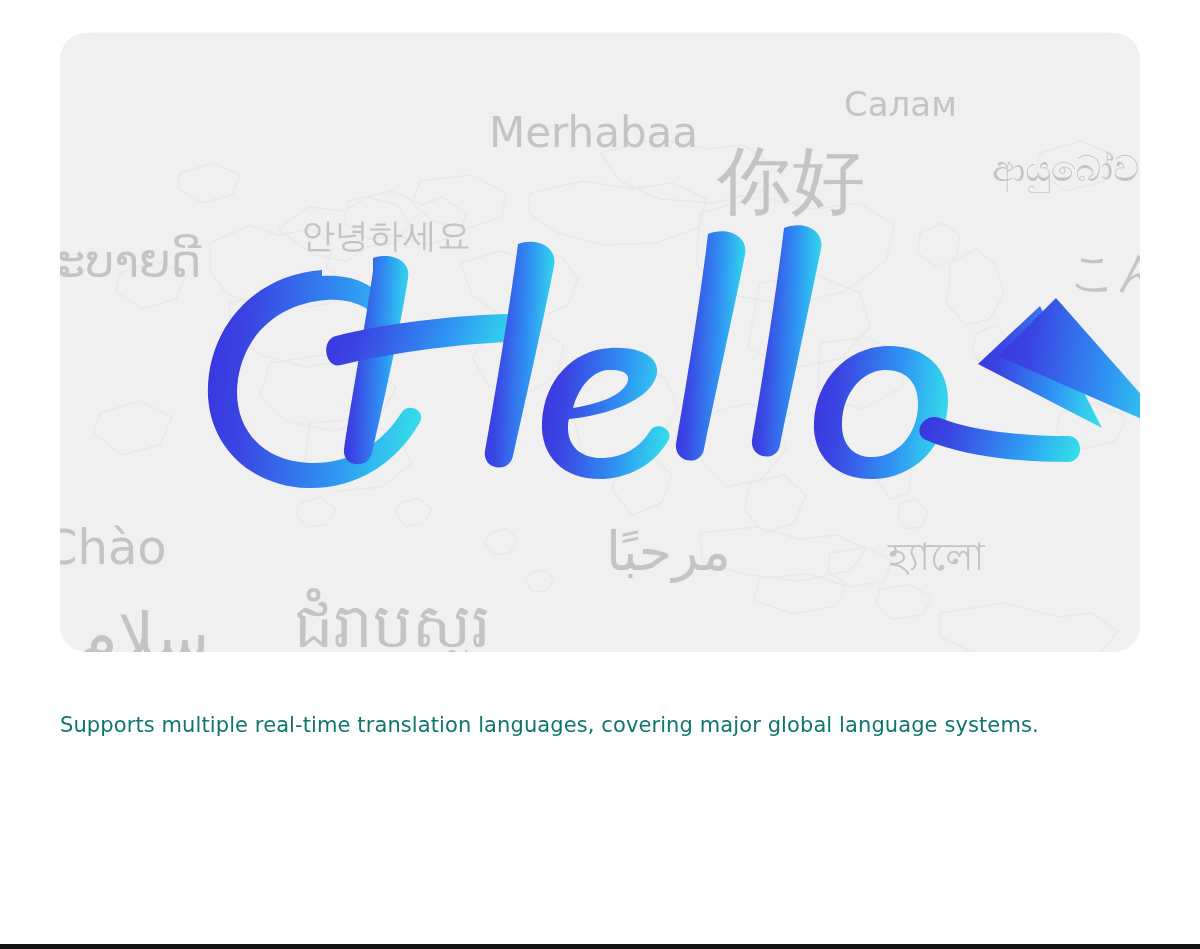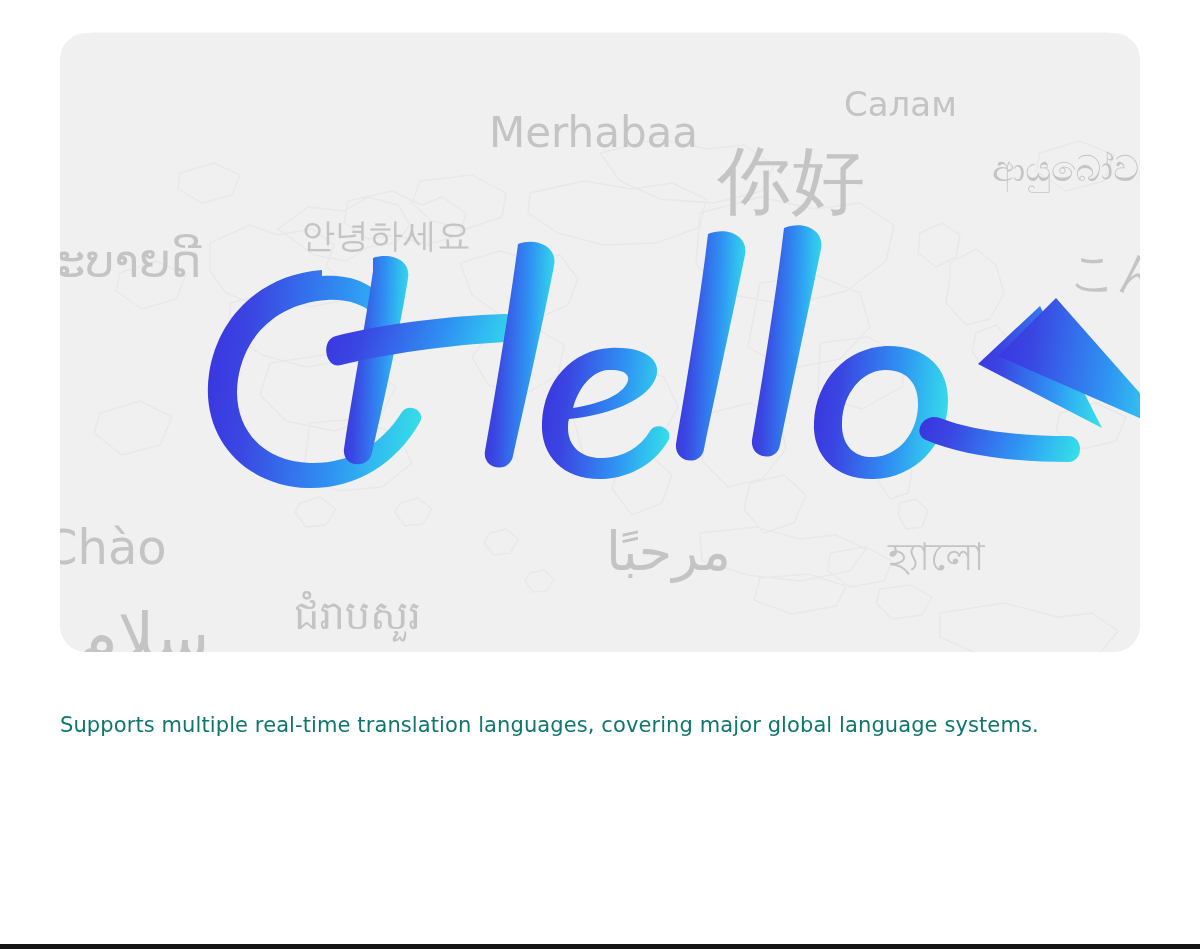--- a/index.html
+++ b/index.html
@@ -168,21 +168,21 @@
       <span class="greet" style="left:429px; top:79px;  font-size:42px;">Merhabaa</span>
       <span class="greet" style="left:784px; top:54px;  font-size:34px;">Салам</span>
       <span class="greet" style="left:241px; top:185px; font-size:34px;">안녕하세요</span>
       <span class="greet" style="left:657px; top:110px; font-size:74px;">你好</span>
       <span class="greet" style="left:932px; top:118px; font-size:36px;">ආයුබෝවන්</span>
       <span class="greet" style="left:-36px; top:205px; font-size:46px;">ສະບາຍດີ</span>
       <span class="greet" style="left:1010px; top:216px; font-size:46px;">こんにちは</span>
 
       <span class="greet" style="left:-16px; top:490px; font-size:48px;text-align:right;">Chào</span>
       <span class="greet" style="left:18px; top:572px; font-size:64px;">سلام</span>
-      <span class="greet" style="left:234px; top:562px; font-size:40px;">ជំរាបសួរ</span>
+      <span class="greet" style="left:234px; top:562px; font-size:62px;">ជំរាបសួរ</span>
       <span class="greet" style="left:546px; top:492px; font-size:54px;text-align:center;">مرحبًا</span>
       <span class="greet" style="left:828px; top:492px; font-size:38px;margin-top:13px;">হ্যালো</span>
     </div>
 
     <div class="wordmark">
       <svg viewBox="0 0 1010 290" aria-hidden="true">
         <defs>
           <linearGradient id="helloGrad" x1="0" y1="0.45" x2="1" y2="0.55">
             <stop offset="0%" stop-color="#3A37E0"></stop>
             <stop offset="18%" stop-color="#3A46E2"></stop>

